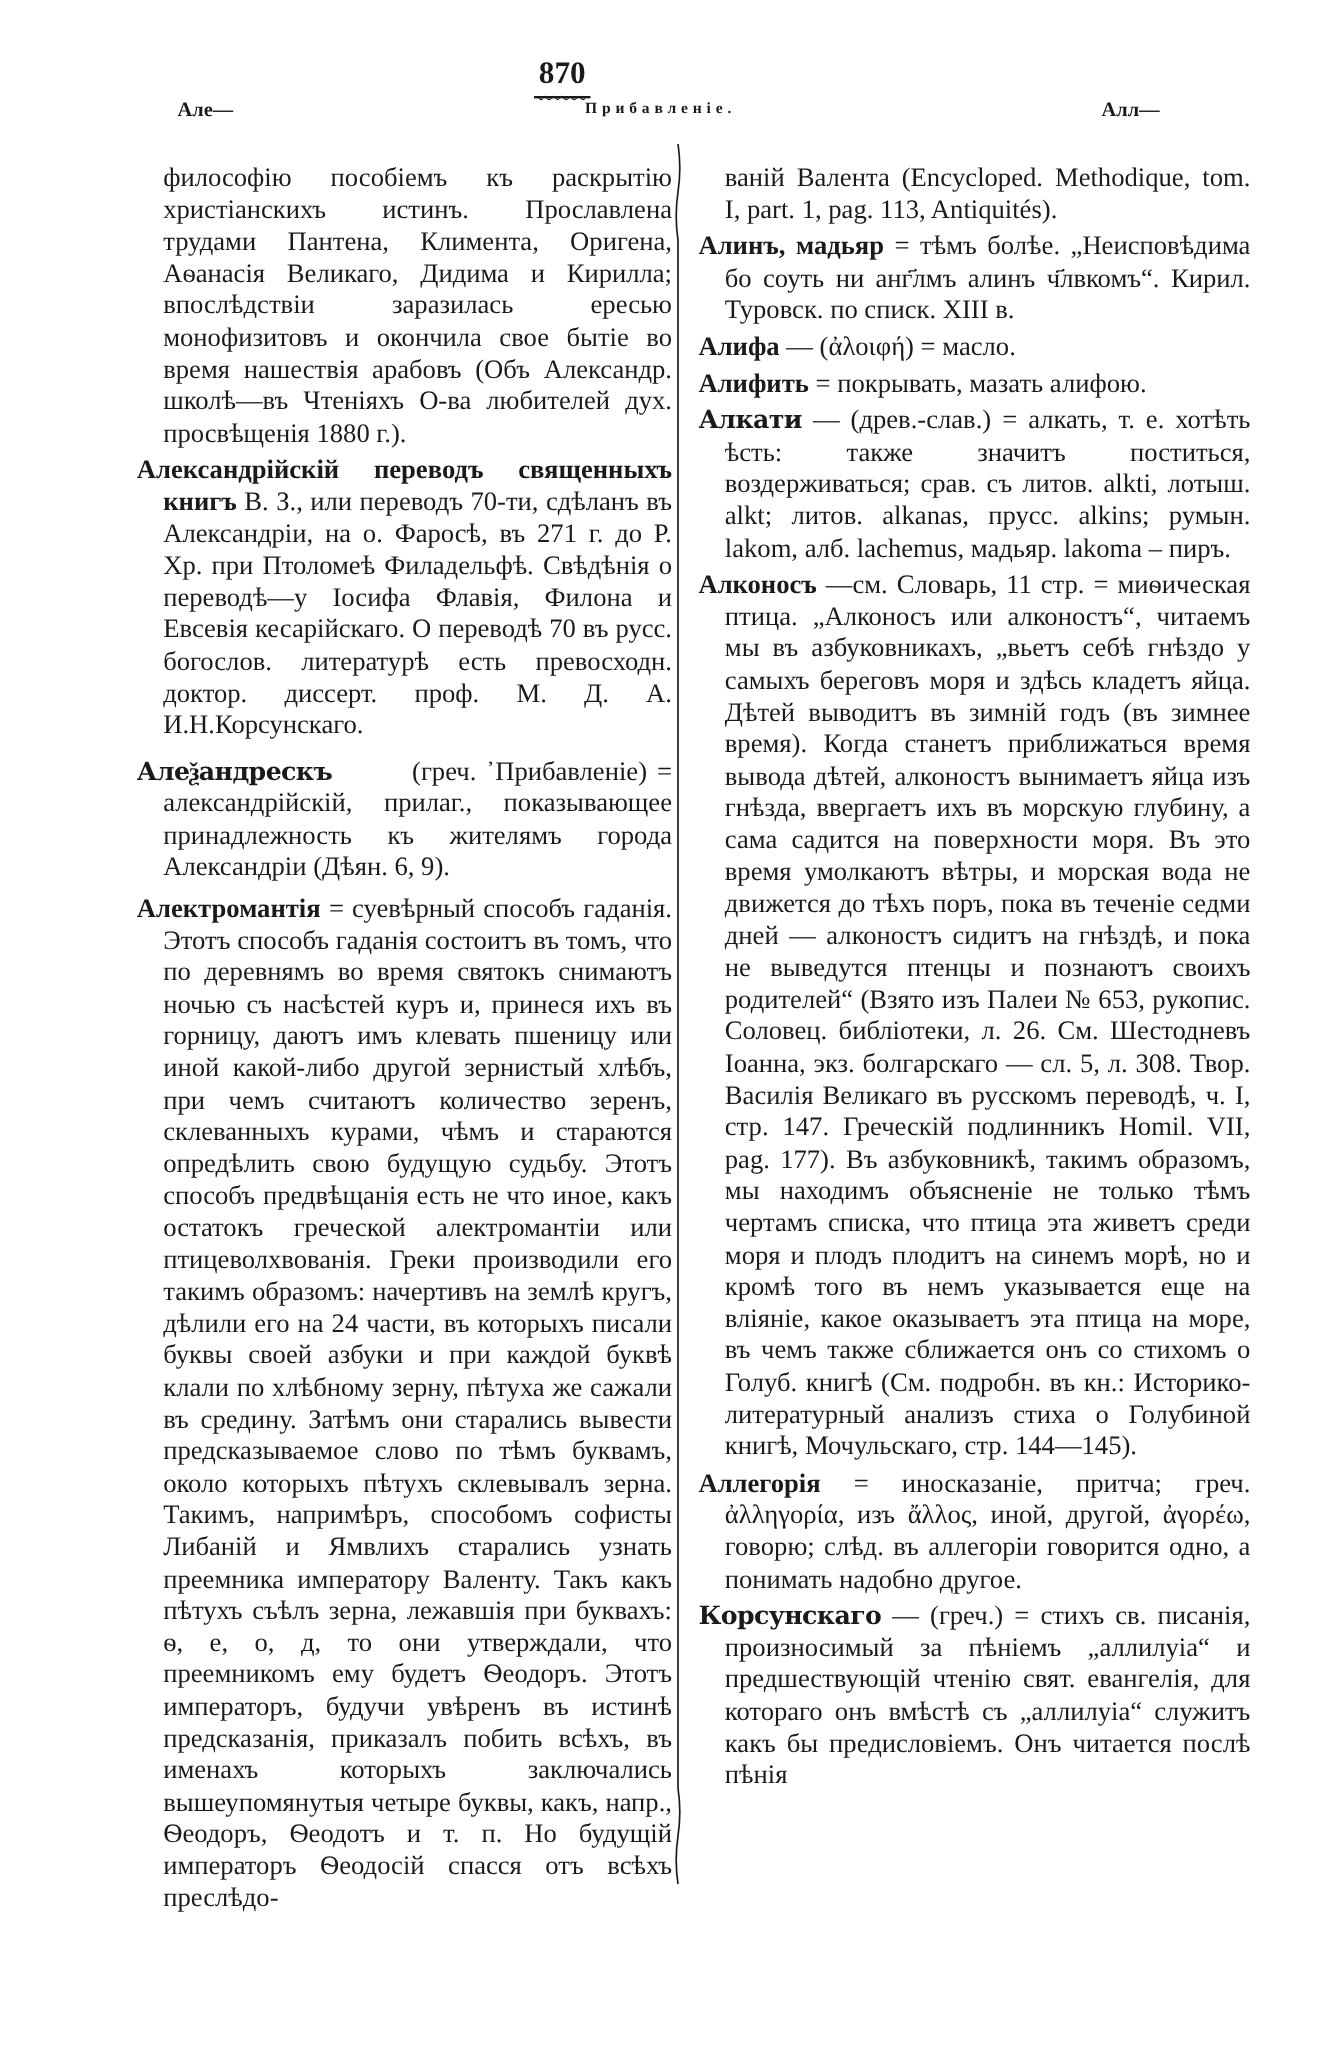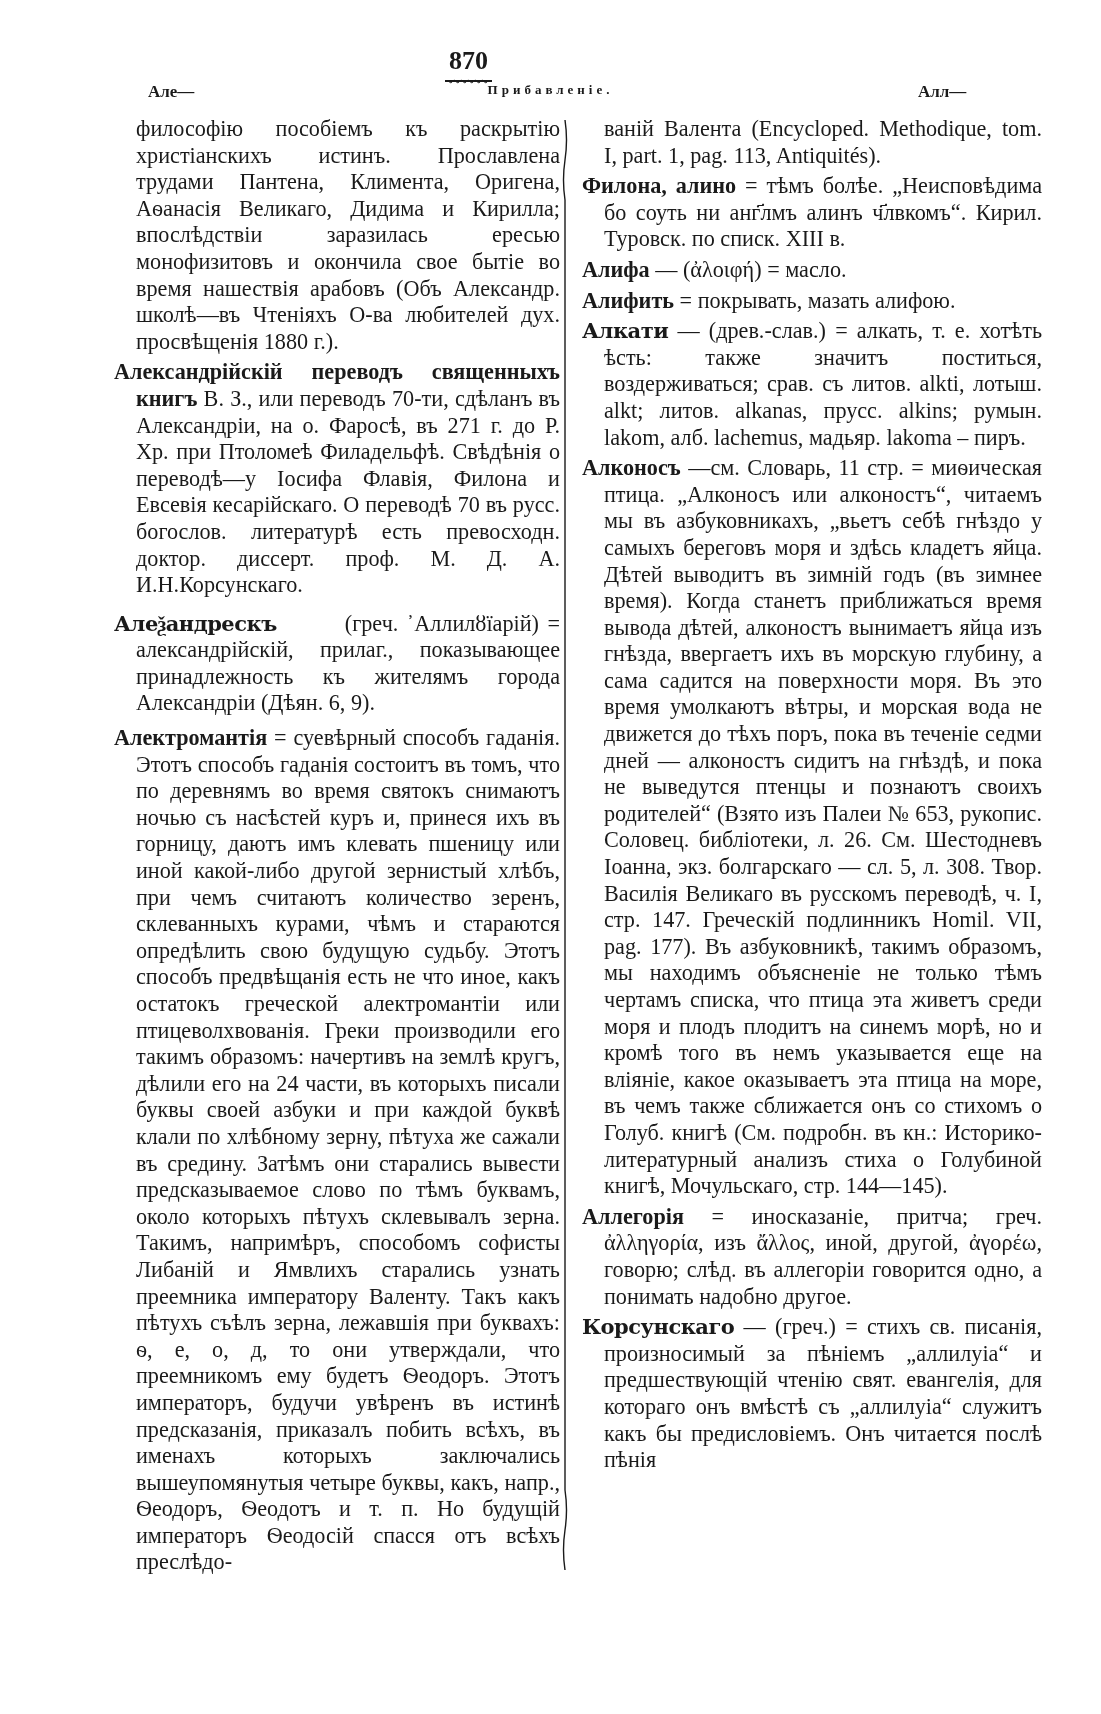--- a/index.html
+++ b/index.html
@@ -29,21 +29,21 @@
     position: absolute; top: 116px;
     font-family: "Liberation Serif", serif; font-size: 22.2px; line-height: 26.6px;
     text-align: justify;
   }
   .col-left { left: 114px; width: 446px; }
   .col-right { left: 582px; width: 460px; }
   .divider {
     position: absolute; left: 561px; top: 120px; width: 8px; height: 1450px;
   }
   .entry { margin: 0; padding-left: 22px; text-indent: -22px; }
-  .cont { padding-left: 22px; text-indent: 0; }
+  .cont { padding-left: 22px; text-indent: 0; margin-top: 19px; }
   .entry + .entry { margin-top: 4px; }
   .hw { font-weight: bold; }
   .hw-slav { font-weight: bold; font-family: "DejaVu Serif", serif; font-size: 21px; letter-spacing: -0.5px; margin-top: 24px; }
   .it { }
 </style>
 </head>
 <body>
 
 <div class="page-number"><span>870</span></div>
 
@@ -65,38 +65,38 @@
   <p class="entry">
     <span class="hw">Александрійскій переводъ священныхъ книгъ</span>
     <span>В. З., или переводъ 70-ти, сдѣланъ въ Александріи, на о. Фаросѣ, въ 271 г. до Р. Хр. при Птоломеѣ Филадельфѣ. Свѣдѣнія о переводѣ—у Іосифа Флавія, Филона и Евсевія кесарійскаго. О переводѣ 70 въ русс. богослов. литературѣ есть превосходн. доктор. диссерт. проф. М. Д. А.</span>
     <span class="it">И.Н.Корсунскаго.</span>
   </p>
 
   <p class="entry" style="margin-top:12px">
     <span class="hw-slav">Алеѯандрескъ</span>
     &nbsp;&nbsp;&nbsp;&nbsp;&nbsp;&nbsp;
     <span class="it">(греч.</span>
-    <span class="it">᾿Аллилȣїарій)</span>
+    <span class="it">᾿Прибавленіе)</span>
     <span>= александрійскій, прилаг., показывающее принадлежность къ жителямъ города Александріи (Дѣян. 6, 9).</span>
   </p>
 
   <p class="entry" style="margin-top:8px">
     <span class="hw">Алектромантія</span>
     <span>= суевѣрный способъ гаданія. Этотъ способъ гаданія состоитъ въ томъ, что по деревнямъ во время святокъ снимаютъ ночью съ насѣстей куръ и, принеся ихъ въ горницу, даютъ имъ клевать пшеницу или иной какой-либо другой зернистый хлѣбъ, при чемъ считаютъ количество зеренъ, склеванныхъ курами, чѣмъ и стараются опредѣлить свою будущую судьбу. Этотъ способъ предвѣщанія есть не что иное, какъ остатокъ греческой алектромантіи или птицеволхвованія. Греки производили его такимъ образомъ: начертивъ на землѣ кругъ, дѣлили его на 24 части, въ которыхъ писали буквы своей азбуки и при каждой буквѣ клали по хлѣбному зерну, пѣтуха же сажали въ средину. Затѣмъ они старались вывести предсказываемое слово по тѣмъ буквамъ, около которыхъ пѣтухъ склевывалъ зерна. Такимъ, напримѣръ, способомъ софисты Либаній и Ямвлихъ старались узнать преемника императору Валенту. Такъ какъ пѣтухъ съѣлъ зерна, лежавшія при буквахъ: ѳ, е, о, д, то они утверждали, что преемникомъ ему будетъ Ѳеодоръ. Этотъ императоръ, будучи увѣренъ въ истинѣ предсказанія, приказалъ побить всѣхъ, въ именахъ которыхъ заключались вышеупомянутыя четыре буквы, какъ, напр., Ѳеодоръ, Ѳеодотъ и т. п. Но будущій императоръ Ѳеодосій спасся отъ всѣхъ преслѣдо-</span>
   </p>
 </div>
 
 <div class="column col-right">
   <p class="entry cont">
     <span>ваній Валента</span>
     <span class="it">(Encycloped. Methodique, tom. I, part. 1, pag. 113, Antiquités).</span>
   </p>
 
   <p class="entry">
-    <span class="hw">Филона, алино</span>
+    <span class="hw">Алинъ, мадьяр</span>
     <span>= тѣмъ болѣе. „Неисповѣдима бо соуть ни анг҃лмъ алинъ ч҃лвкомъ“.</span>
     <span class="it">Кирил. Туровск. по списк.</span>
     <span>XIII в.</span>
   </p>
 
   <p class="entry">
     <span class="hw">Алифа</span>
     <span>— (ἀλοιφή) = масло.</span>
   </p>
 

